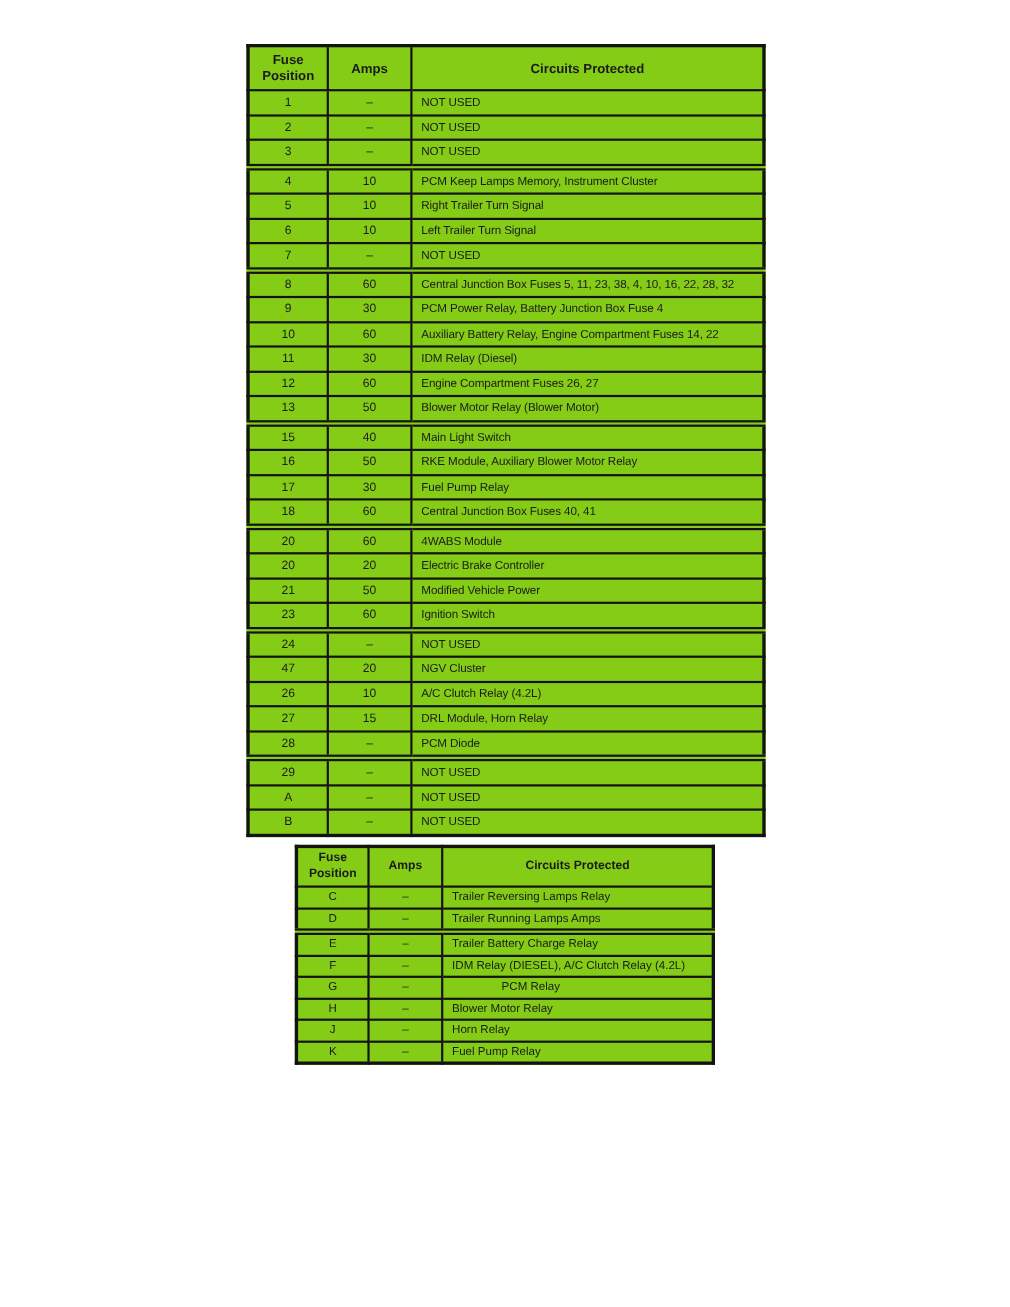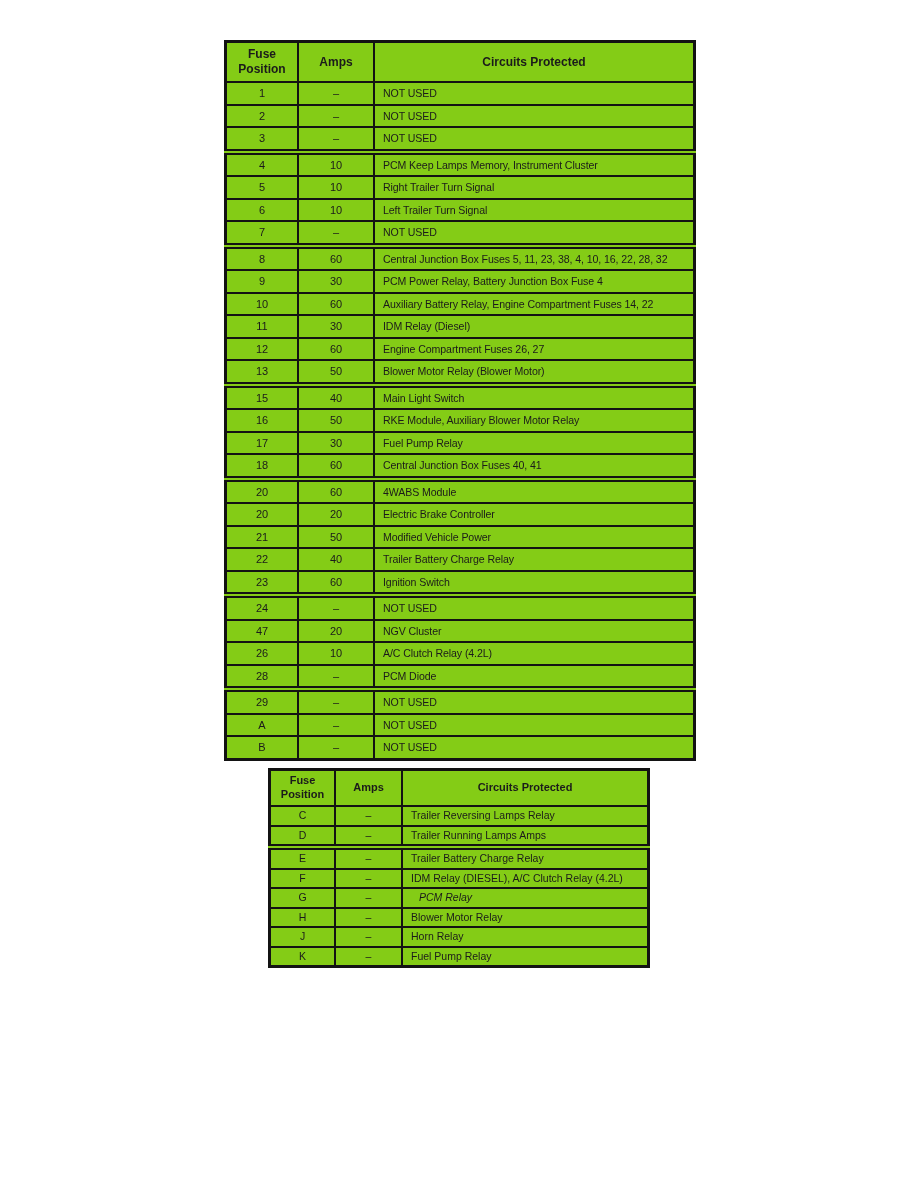--- a/index.html
+++ b/index.html
@@ -38,22 +38,21 @@
     text-align: center;
   }
   table.fuse-table td.c-circ {
     text-align: left;
     padding-left: 8px;
   }
   table.fuse-table tr.group-end td {
     border-bottom: 6px double #131313;
   }
   table.fuse-table td.indent {
-    padding-left: 16px;
-    font-style: italic;
+    padding-left: 53px;
   }
 
   
   #main-table {
     left: 224px;
     top: 40px;
     width: 472px;
     border: 3px solid #131313;
   }
   #main-table th { height: 34px; font-size: 12px; line-height: 1.25; }
@@ -179,45 +178,45 @@
       <tr>
         <td class="c-pos">20</td>
         <td class="c-amps">20</td>
         <td class="c-circ">Electric Brake Controller</td>
       </tr>
       <tr>
         <td class="c-pos">21</td>
         <td class="c-amps">50</td>
         <td class="c-circ">Modified Vehicle Power</td>
       </tr>
-      <tr>
-        <td class="c-pos">22</td>
-        <td class="c-amps">40</td>
-        <td class="c-circ">Trailer Battery Charge Relay</td>
-      </tr>
       <tr class="group-end">
         <td class="c-pos">23</td>
         <td class="c-amps">60</td>
         <td class="c-circ">Ignition Switch</td>
       </tr>
       <tr>
         <td class="c-pos">24</td>
         <td class="c-amps">–</td>
         <td class="c-circ">NOT USED</td>
       </tr>
       <tr>
         <td class="c-pos">47</td>
         <td class="c-amps">20</td>
         <td class="c-circ">NGV Cluster</td>
       </tr>
       <tr>
         <td class="c-pos">26</td>
         <td class="c-amps">10</td>
         <td class="c-circ">A/C Clutch Relay (4.2L)</td>
       </tr>
+      <tr>
+        <td class="c-pos">27</td>
+        <td class="c-amps">15</td>
+        <td class="c-circ">DRL Module, Horn Relay</td>
+      </tr>
       <tr class="group-end">
         <td class="c-pos">28</td>
         <td class="c-amps">–</td>
         <td class="c-circ">PCM Diode</td>
       </tr>
       <tr>
         <td class="c-pos">29</td>
         <td class="c-amps">–</td>
         <td class="c-circ">NOT USED</td>
       </tr>

